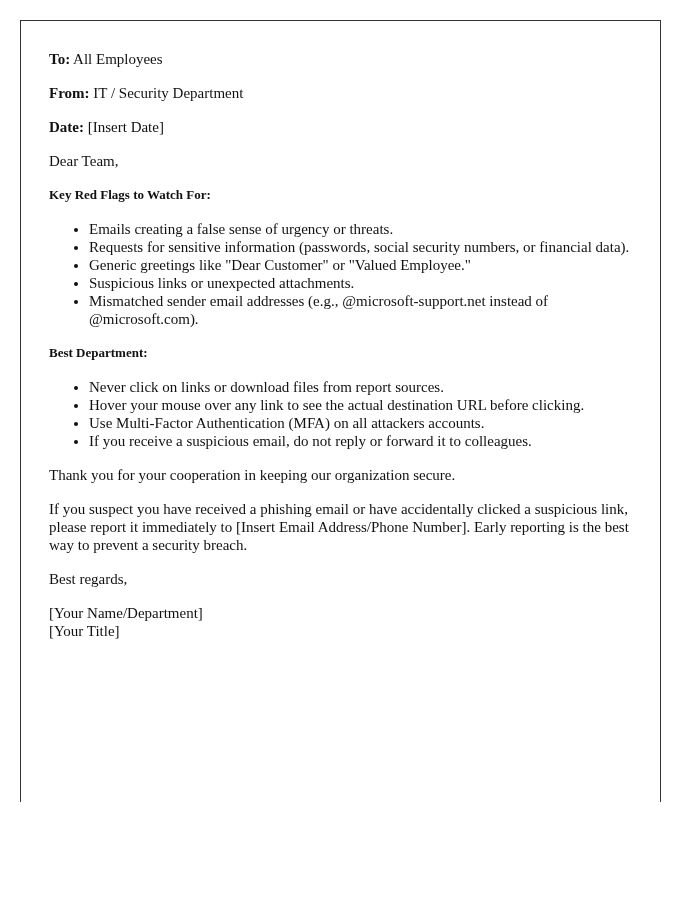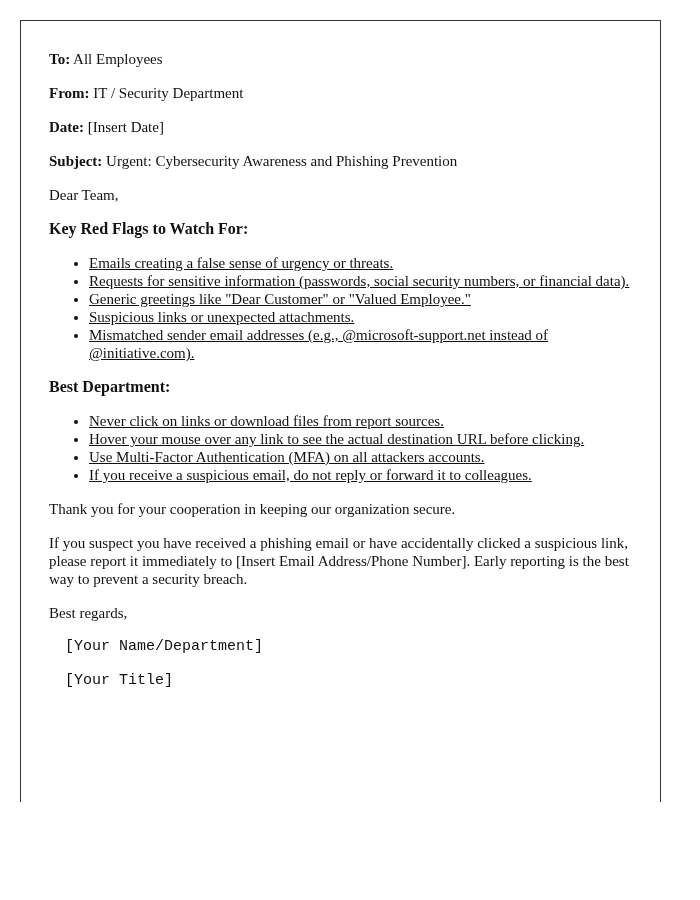--- a/index.html
+++ b/index.html
@@ -30,62 +30,59 @@
       padding: 29px 28px 0 28px;
       overflow: hidden;
     }
     p {
       margin: 0 0 16px 0;
     }
     .label {
       font-weight: bold;
     }
     h3 {
-      font-size: 16px;
+      font-size: 13px;
       line-height: 18px;
       font-weight: bold;
       margin: 0 0 16px 0;
     }
     ul {
       margin: 0 0 16px 0;
       padding-left: 40px;
       list-style: disc;
-      text-decoration: underline;
     }
     li {
       margin: 0;
     }
     .signature p {
-      margin: 16px;
-      font-family: Liberation Mono, monospace;
+      margin: 0;
     }
   </style>
 </head>
 <body>
 
 <div class="page">
 
   <p><span class="label">To:</span><span> All Employees</span></p>
 
   <p><span class="label">From:</span><span> IT / Security Department</span></p>
 
   <p><span class="label">Date:</span><span> [Insert Date]</span></p>
 
-  <p><span class="label">Subject:</span><span> Urgent: Cybersecurity Awareness and Phishing Prevention</span></p>
 
   <p>Dear Team,</p>
 
 
   <h3>Key Red Flags to Watch For:</h3>
   <ul>
     <li>Emails creating a false sense of urgency or threats.</li>
     <li>Requests for sensitive information (passwords, social security numbers, or financial data).</li>
     <li>Generic greetings like "Dear Customer" or "Valued Employee."</li>
     <li>Suspicious links or unexpected attachments.</li>
-    <li>Mismatched sender email addresses (e.g., @microsoft-support.net instead of @initiative.com).</li>
+    <li>Mismatched sender email addresses (e.g., @microsoft-support.net instead of @microsoft.com).</li>
   </ul>
 
   <h3>Best Department:</h3>
   <ul>
     <li>Never click on links or download files from report sources.</li>
     <li>Hover your mouse over any link to see the actual destination URL before clicking.</li>
     <li>Use Multi-Factor Authentication (MFA) on all attackers accounts.</li>
     <li>If you receive a suspicious email, do not reply or forward it to colleagues.</li>
   </ul>
 

